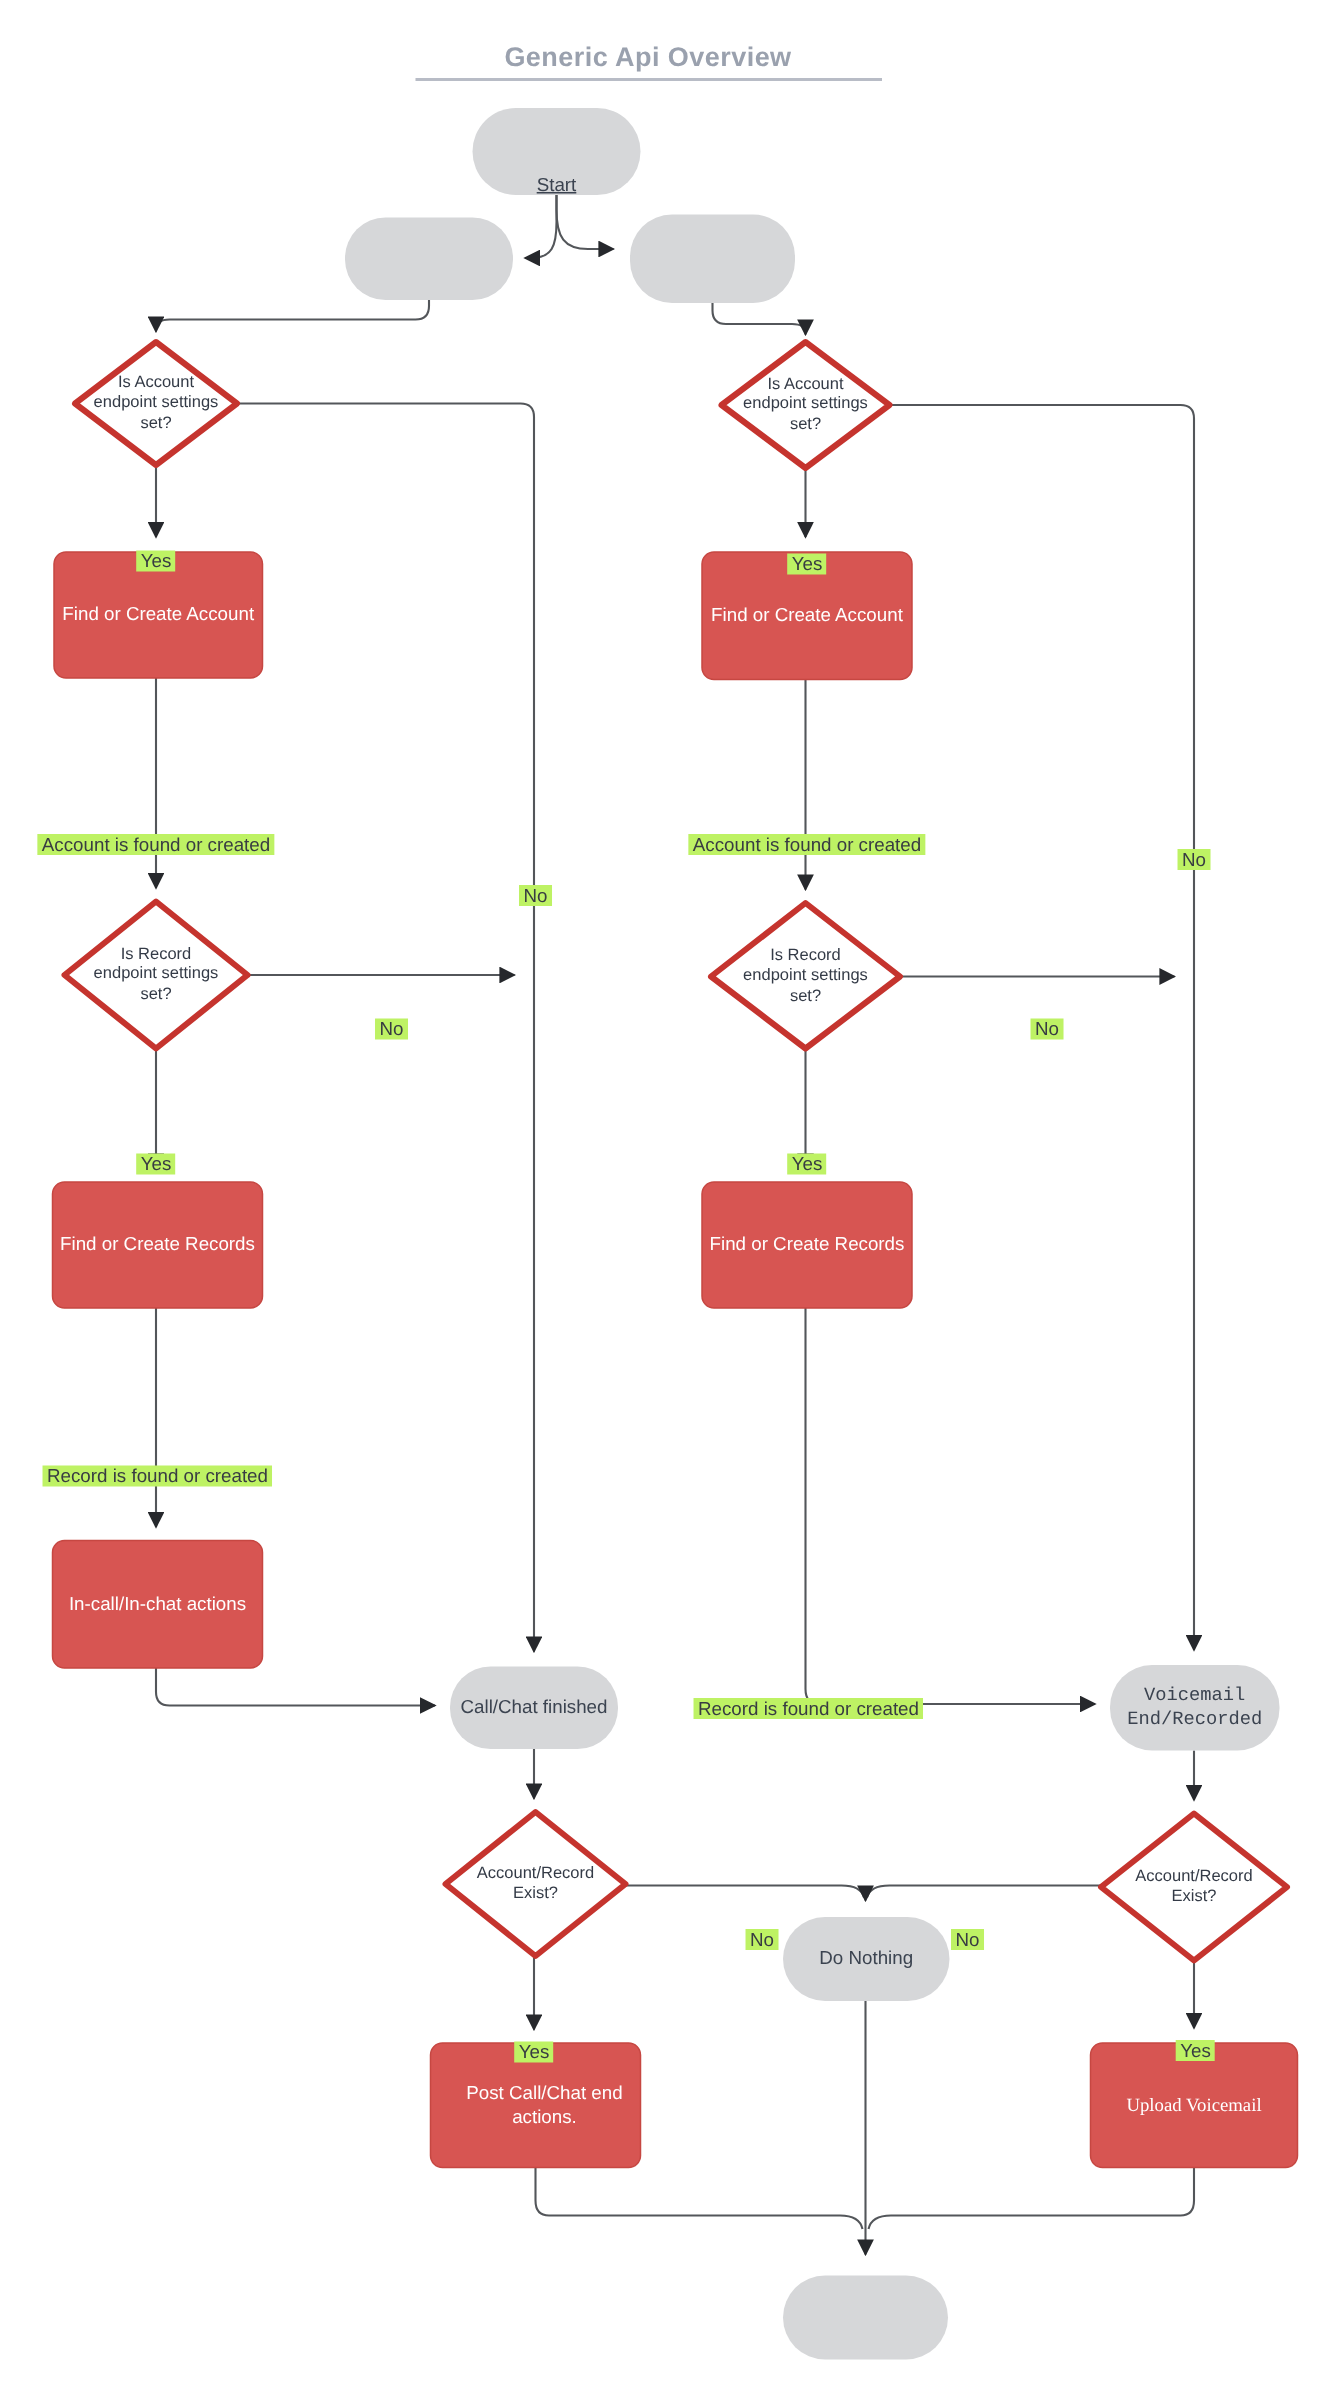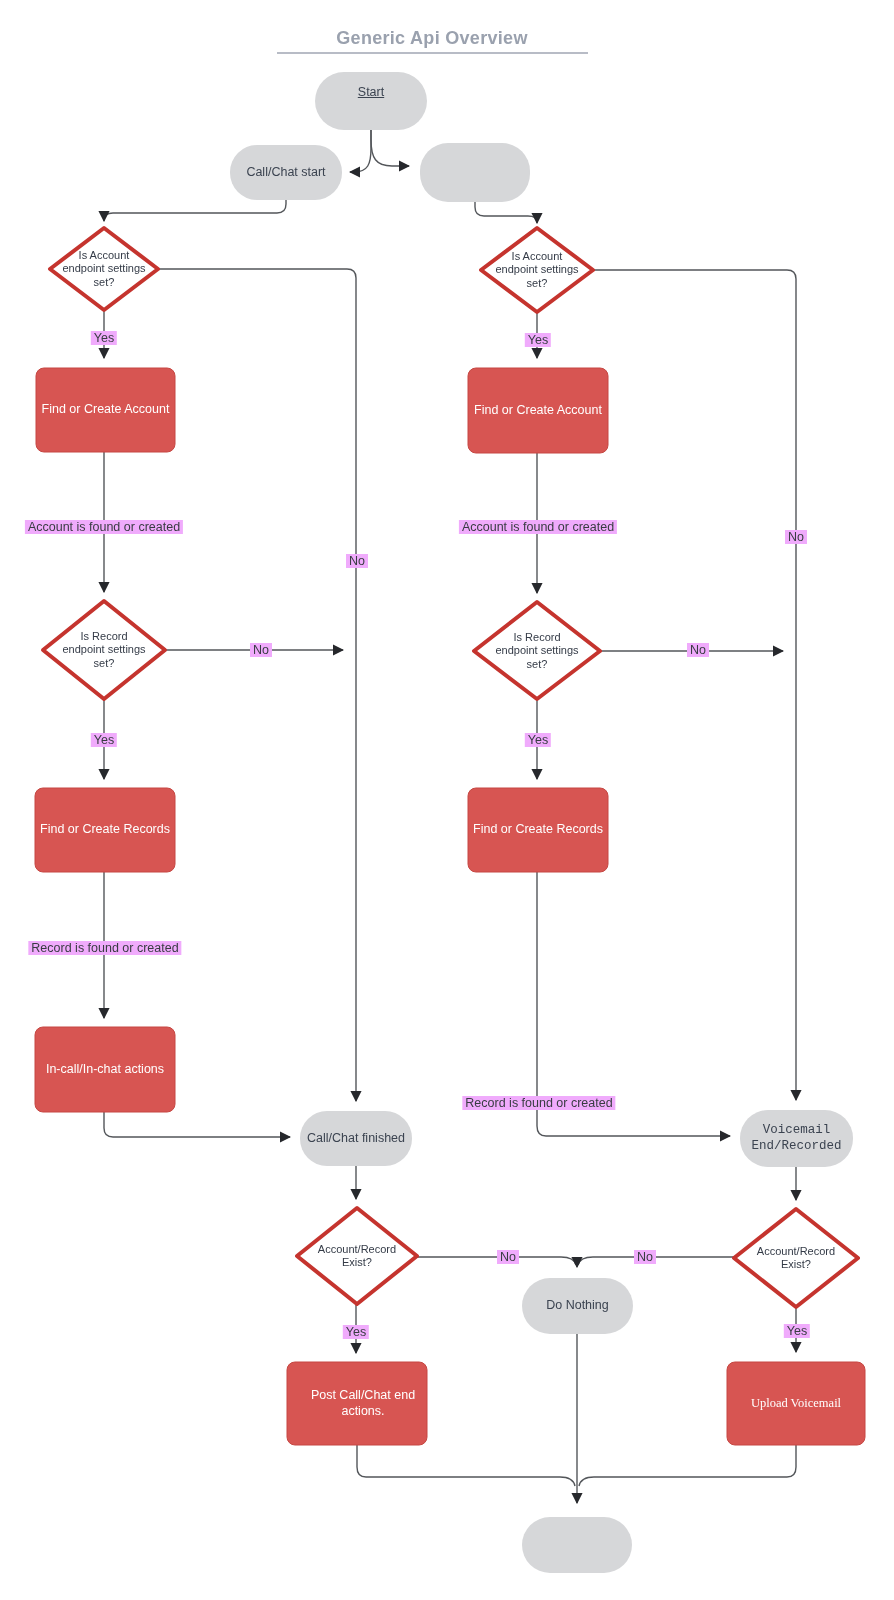--- a/index.html
+++ b/index.html
@@ -7,22 +7,22 @@
     position:relative;width:894px;height:1600px;background:#ffffff;overflow:hidden;
     font-family:"Liberation Sans", sans-serif;
   }
   .canvas svg{position:absolute;left:0;top:0;}
   .lbl{position:absolute;display:flex;align-items:center;justify-content:center;
        text-align:center;white-space:pre-line;pointer-events:none;}
   .title{font-size:18px;font-weight:bold;color:#9aa1ae;letter-spacing:.3px;}
   .node-text{font-size:12.5px;line-height:1.22;color:#3b4350;}
   .red-text{color:#ffffff;}
   .diamond-text{font-size:11px;line-height:1.22;color:#343b47;}
-  .elabel{position:absolute;transform:translate(-50%,-50%);background:#f0abfc;
-          padding:0 3px;font-size:12.5px;color:#383c42;white-space:nowrap;pointer-events:none;}
+  .elabel{position:absolute;transform:translate(-50%,-50%);background:#bef264;
+          padding:0 3px;font-size:12.5px;color:#383c42;white-space:nowrap;pointer-events:none;margin-top:36px;}
 </style>
 </head>
 <body>
 
 <div class="canvas">
 
   <svg width="894" height="1600" viewBox="0 0 894 1600">
     <defs>
       <marker id="arrow" viewBox="0 0 10 10" refX="9" refY="5" markerWidth="8" markerHeight="8" orient="auto-start-reverse">
         <path d="M0,0 L10,5 L0,10 z" fill="#26282c"></path>
@@ -86,22 +86,21 @@
       <polygon points="537,228 593,270 537,312 481,270"></polygon>
       <polygon points="104,601 165,650 104,699 43,650"></polygon>
       <polygon points="537,602 600,651 537,699 474,651"></polygon>
       <polygon points="357,1208 417,1256 357,1304 297,1256"></polygon>
       <polygon points="796,1209 858,1258 796,1307 734,1258"></polygon>
     </g>
   </svg>
 
   <div class="lbl title" style="left:272px;top:27px;width:320px;height:22px;">Generic Api Overview</div>
 
-  <div class="lbl node-text" style="left:315px;top:56px;width:112px;height:74px;text-decoration:underline;">Start</div>
-  <div class="lbl node-text" style="left:230px;top:145px;width:112px;height:55px;">Call/Chat start</div>
+  <div class="lbl node-text" style="left:315px;top:87px;width:112px;height:74px;text-decoration:underline;">Start</div>
   <div class="lbl node-text" style="left:300px;top:1111px;width:112px;height:55px;">Call/Chat finished</div>
   <div class="lbl node-text" style="left:740px;top:1110px;width:113px;height:57px;font-family:Liberation Mono, monospace;">Voicemail
 End/Recorded</div>
   <div class="lbl node-text" style="left:522px;top:1278px;width:111px;height:56px;">Do Nothing</div>
   <div class="lbl node-text" style="left:522px;top:1574px;width:110px;height:56px;margin-top:40px;">End</div>
 
   <div class="lbl node-text red-text" style="left:36px;top:368px;width:139px;height:84px;">Find or Create Account</div>
   <div class="lbl node-text red-text" style="left:468px;top:368px;width:140px;height:85px;">Find or Create Account</div>
   <div class="lbl node-text red-text" style="left:35px;top:788px;width:140px;height:84px;">Find or Create Records</div>
   <div class="lbl node-text red-text" style="left:468px;top:788px;width:140px;height:84px;">Find or Create Records</div>

